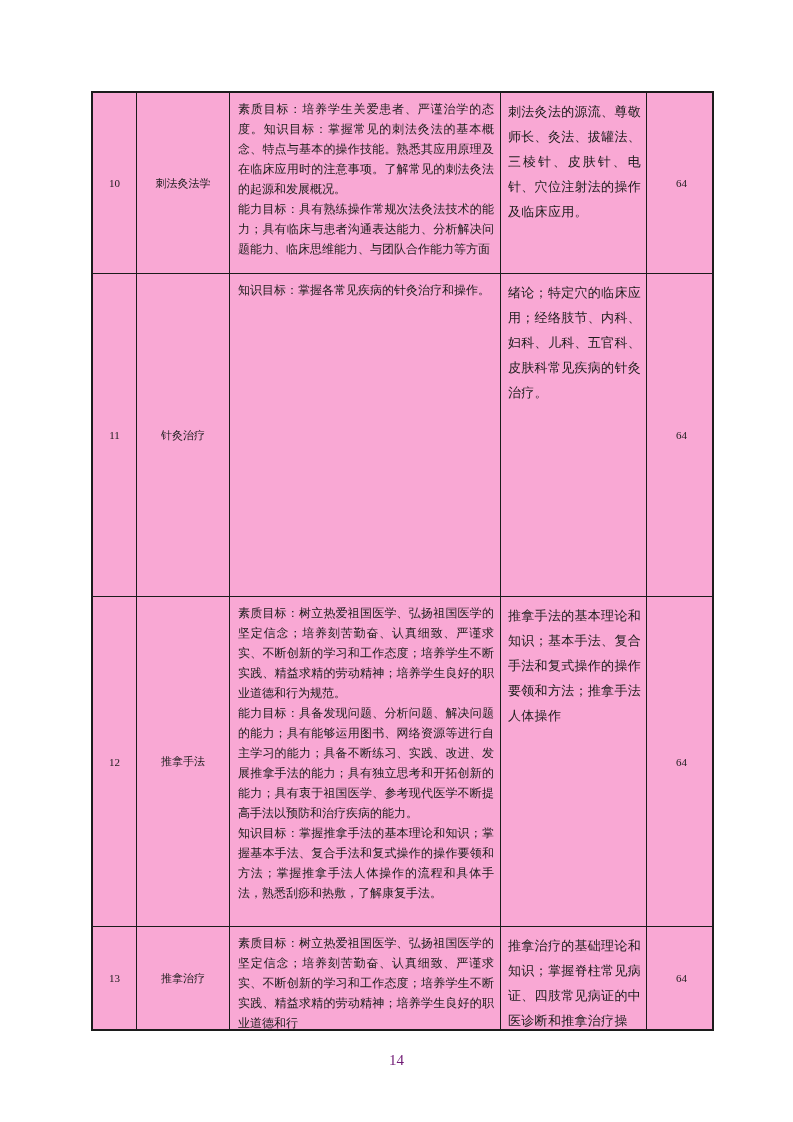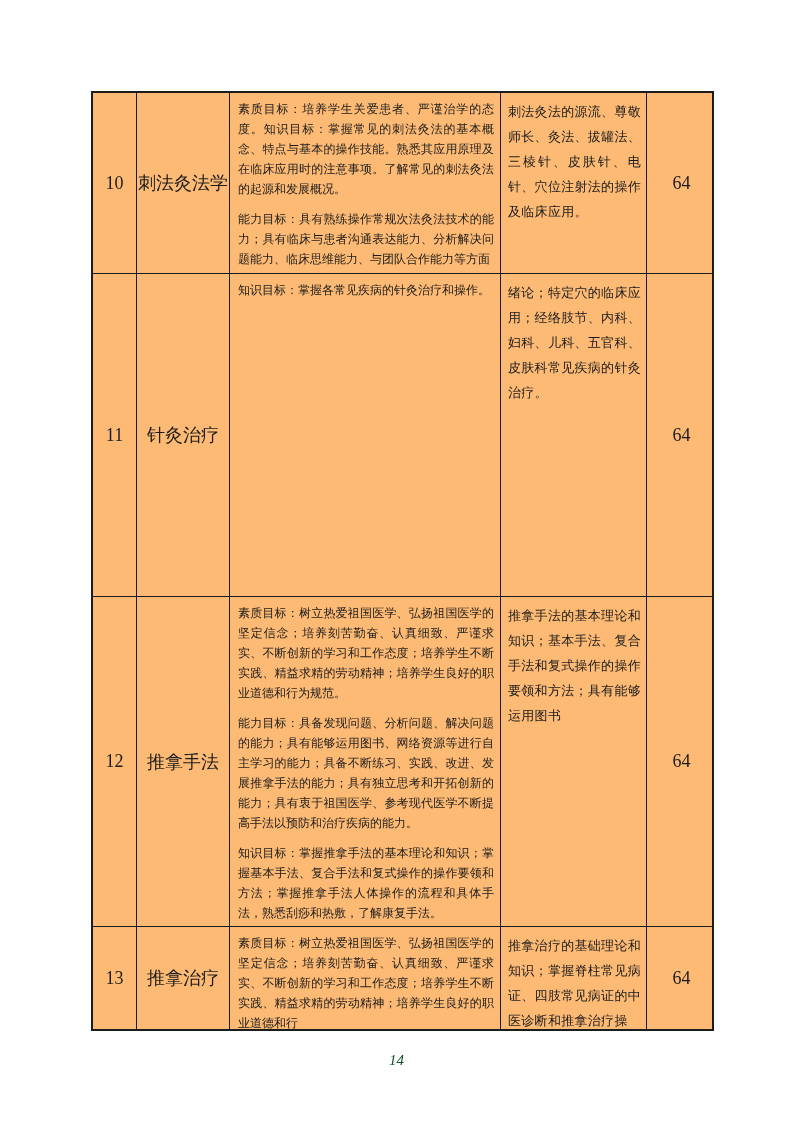--- a/index.html
+++ b/index.html
@@ -21,46 +21,46 @@
     grid-template-rows: 181px 323px 330px auto;
     border: 2px solid #1c1c1c;
     background: #ffffff;
     overflow: hidden;
   }
   .t-row { display: contents; }
   .cell {
     border-right: 1px solid #1c1c1c;
     border-bottom: 1px solid #1c1c1c;
     overflow: hidden;
-    background: #fdba74;
+    background: #f9a8d4;
   }
   .t-row .cell:last-child { border-right: none; }
   .t-row:last-child .cell { border-bottom: none; }
 
   .c-num, .c-course, .c-hours {
     display: flex; align-items: center; justify-content: center;
-    font-size: 18px; text-align: right; font-family: Liberation Serif, serif;
+    font-size: 11px; text-align: right; font-family: Liberation Serif, serif;
   }
   .c-obj {
     padding: 6px 6px 0 8px;
     font-size: 12px; line-height: 20px;
     text-align: justify;
     word-break: break-all;
   }
-  .c-obj p + p { margin-top: 10px; }
+  .c-obj p + p { margin-top: 0; }
   .c-content {
     padding: 6px 5px 0 7px;
     font-size: 13px; line-height: 25px;
     text-align: justify;
     word-break: break-all;
     letter-spacing: 0.3px;
   }
   .page-number {
     position: absolute; left: 0; right: 0; top: 1052px;
-    text-align: center; font-size: 15px; color: #14532d; font-style: italic;
+    text-align: center; font-size: 15px; color: #701a75;
   }
 </style>
 </head>
 <body>
 
 <div class="page">
   <div class="table">
   <div class="t-row">
     <div class="cell c-num">10</div>
     <div class="cell c-course">刺法灸法学</div>
@@ -83,21 +83,21 @@
   </div>
 
   <div class="t-row">
     <div class="cell c-num">12</div>
     <div class="cell c-course">推拿手法</div>
     <div class="cell c-obj">
           <p>素质目标：树立热爱祖国医学、弘扬祖国医学的坚定信念；培养刻苦勤奋、认真细致、严谨求实、不断创新的学习和工作态度；培养学生不断实践、精益求精的劳动精神；培养学生良好的职业道德和行为规范。</p>
           <p>能力目标：具备发现问题、分析问题、解决问题的能力；具有能够运用图书、网络资源等进行自主学习的能力；具备不断练习、实践、改进、发展推拿手法的能力；具有独立思考和开拓创新的能力；具有衷于祖国医学、参考现代医学不断提高手法以预防和治疗疾病的能力。</p>
           <p>知识目标：掌握推拿手法的基本理论和知识；掌握基本手法、复合手法和复式操作的操作要领和方法；掌握推拿手法人体操作的流程和具体手法，熟悉刮痧和热敷，了解康复手法。</p>
         </div>
-    <div class="cell c-content">推拿手法的基本理论和知识；基本手法、复合手法和复式操作的操作要领和方法；具有能够运用图书</div>
+    <div class="cell c-content">推拿手法的基本理论和知识；基本手法、复合手法和复式操作的操作要领和方法；推拿手法人体操作</div>
     <div class="cell c-hours">64</div>
   </div>
 
   <div class="t-row">
     <div class="cell c-num">13</div>
     <div class="cell c-course">推拿治疗</div>
     <div class="cell c-obj">
           <p>素质目标：树立热爱祖国医学、弘扬祖国医学的坚定信念；培养刻苦勤奋、认真细致、严谨求实、不断创新的学习和工作态度；培养学生不断实践、精益求精的劳动精神；培养学生良好的职业道德和行</p>
         </div>
     <div class="cell c-content">推拿治疗的基础理论和知识；掌握脊柱常见病证、四肢常见病证的中医诊断和推拿治疗操</div>

